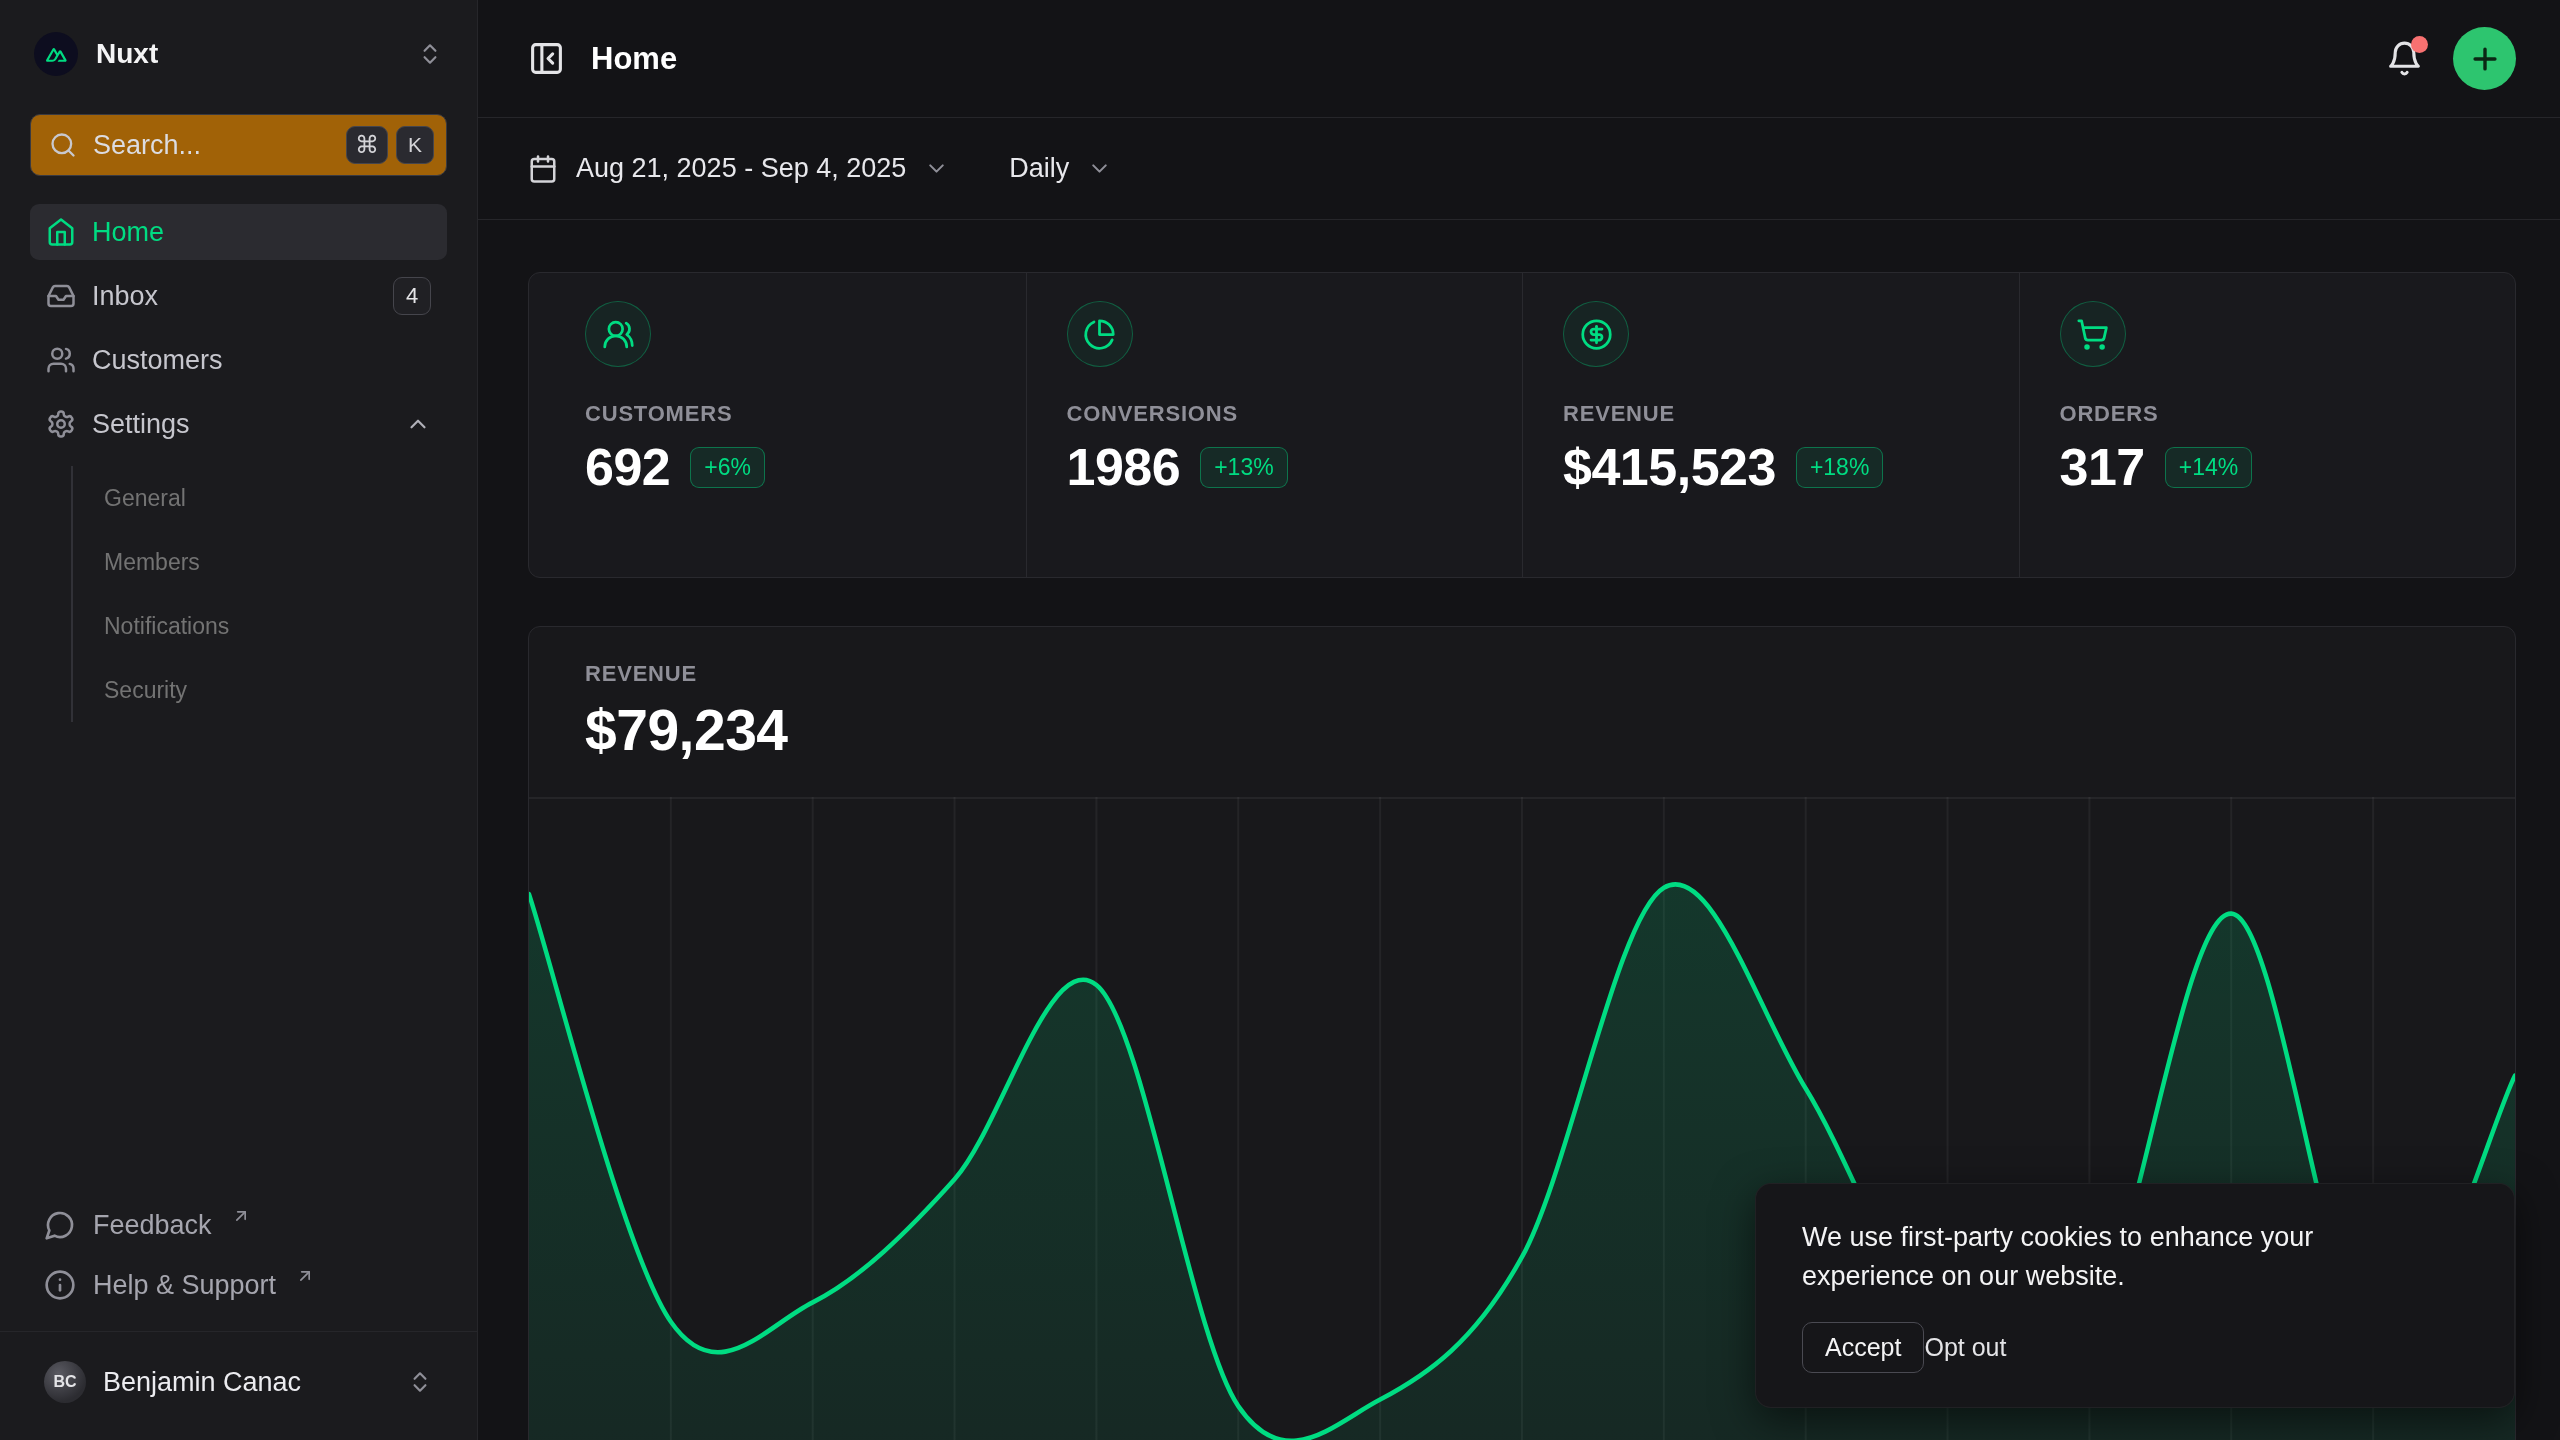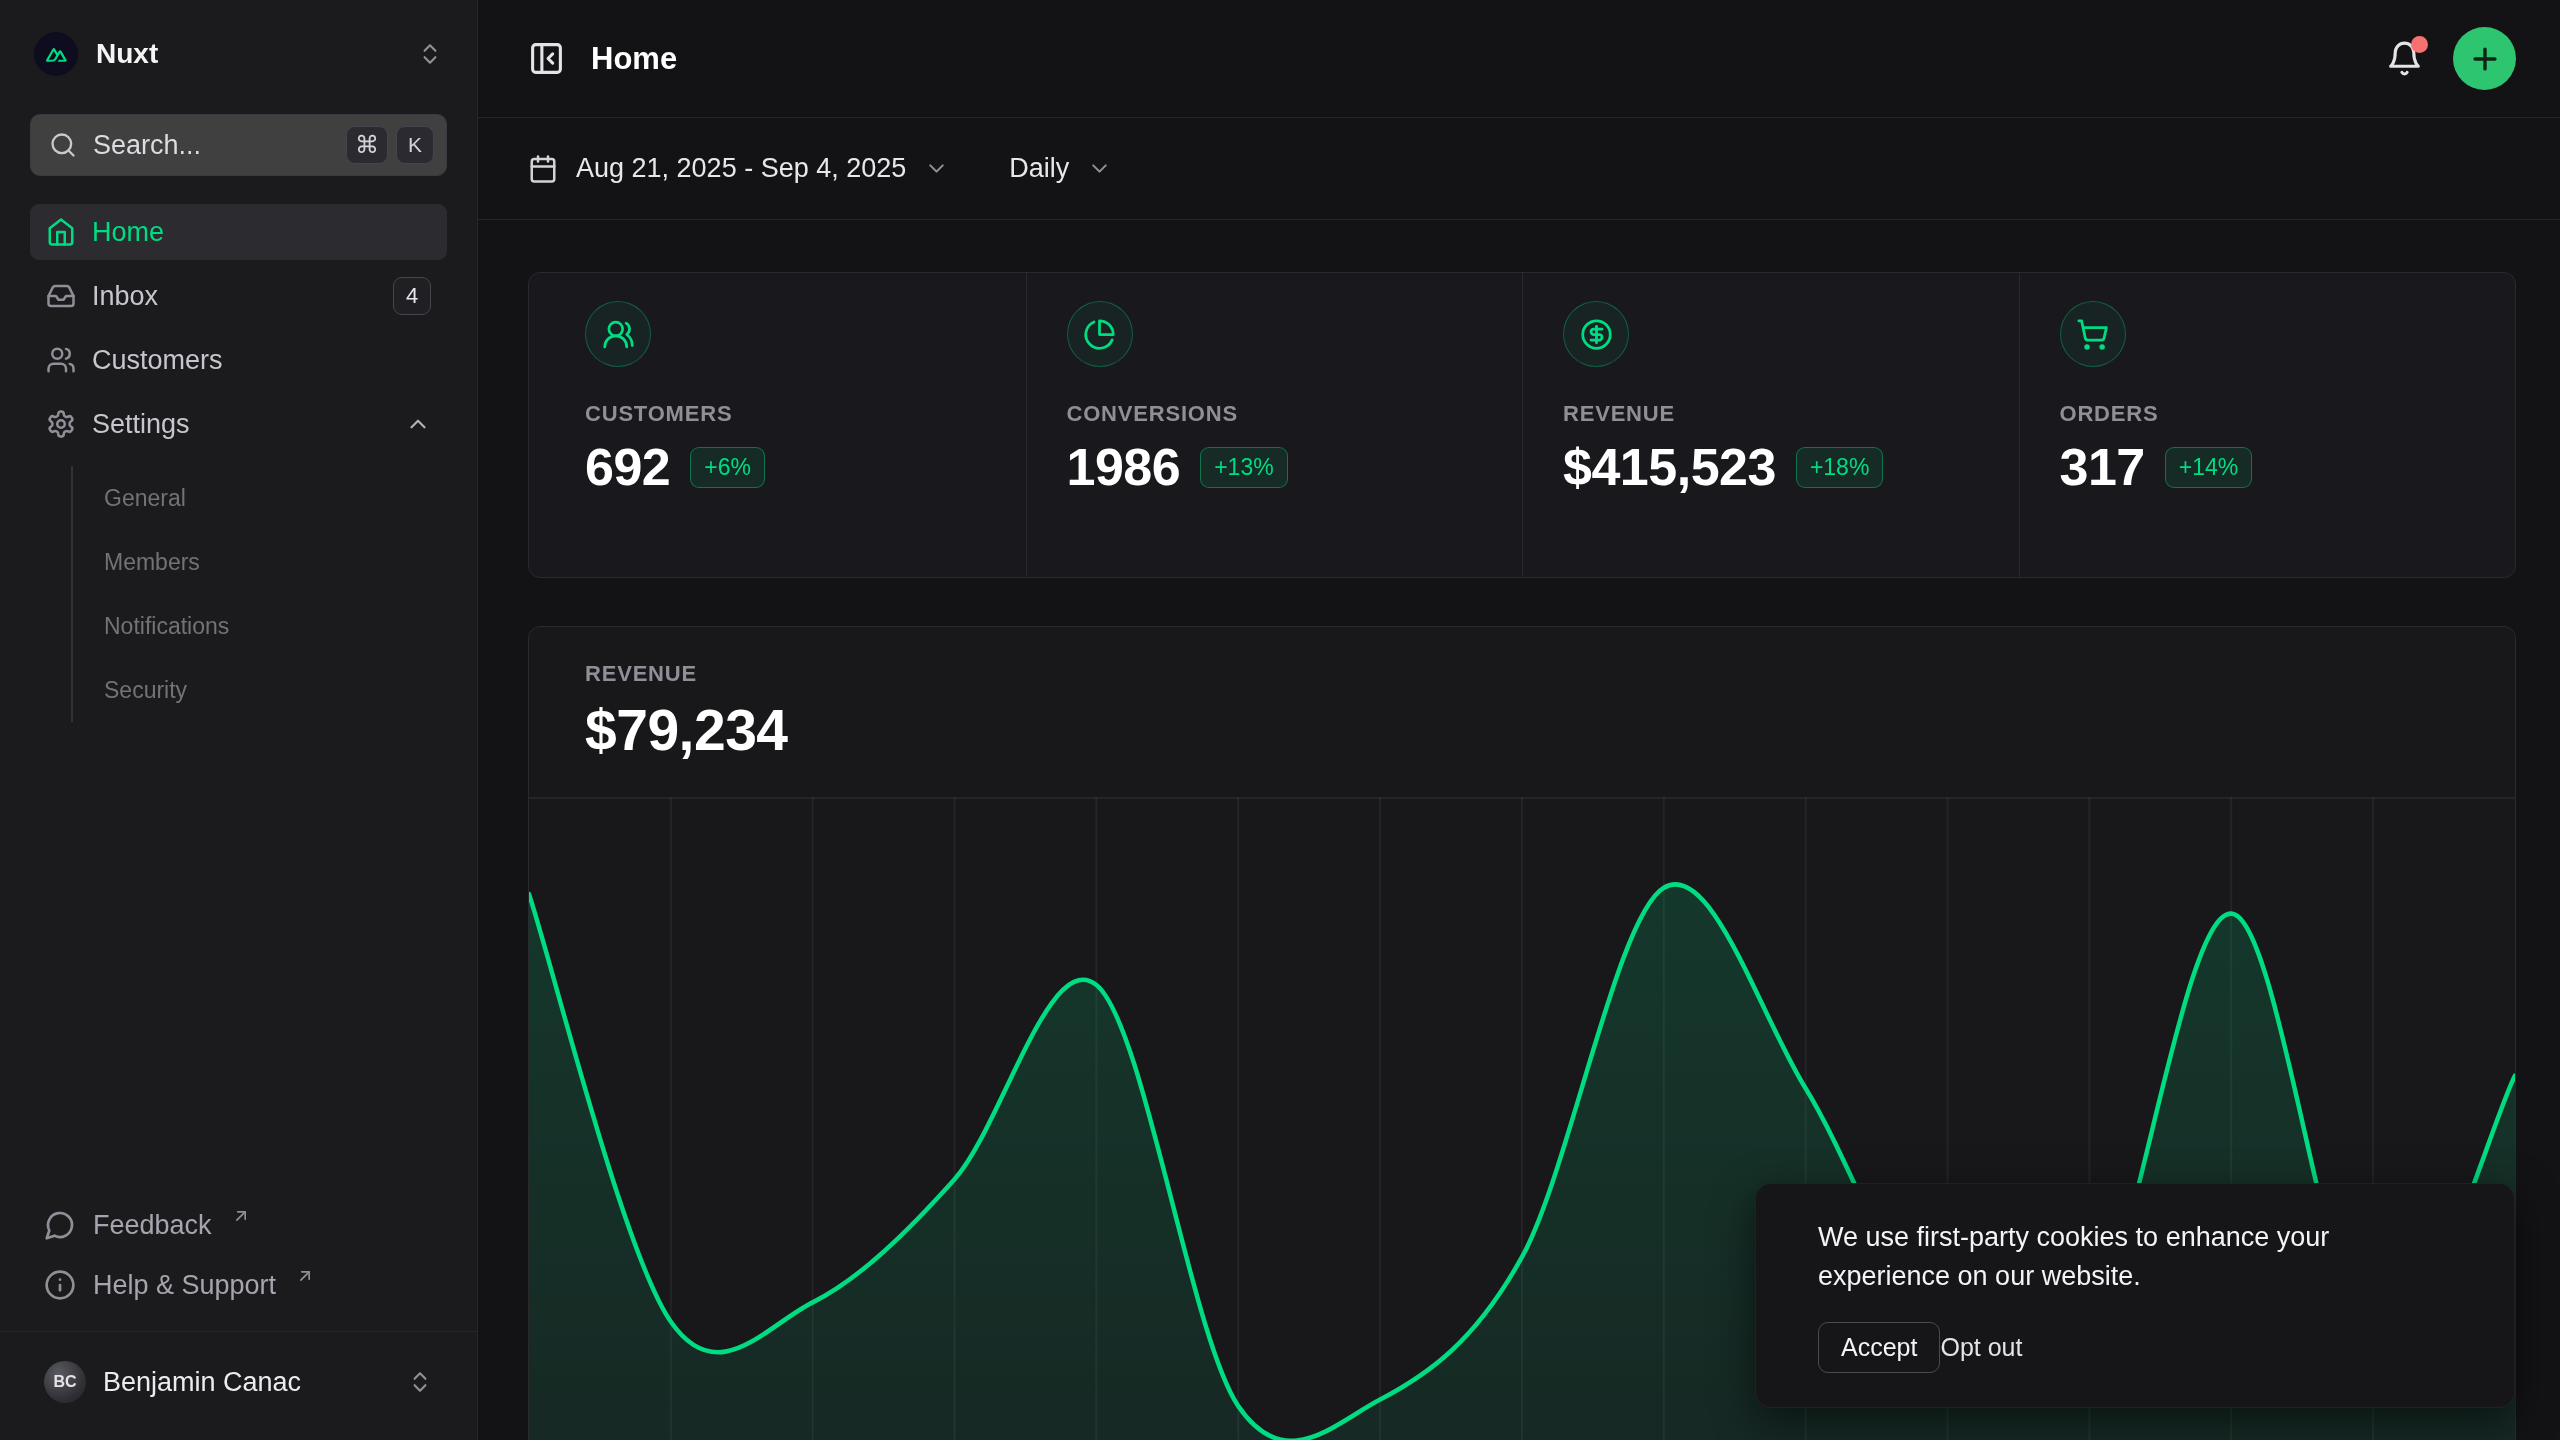--- a/index.html
+++ b/index.html
@@ -11,21 +11,21 @@
   }
   svg.ic { display:block; fill:none; stroke:currentColor; stroke-width:2; stroke-linecap:round; stroke-linejoin:round; }
 
   
   .sidebar { width:478px; flex:none; background:#1b1b1e; border-right:1px solid #26262a;
              display:flex; flex-direction:column; padding:24px 30px 26px; }
   .brand-row { display:flex; align-items:center; gap:18px; height:60px; padding:0 4px; }
   .logo-circle { width:44px; height:44px; border-radius:50%; background:#0d0d1f; display:grid; place-items:center; }
   .brand-name { font-size:28px; font-weight:600; color:#f4f4f5; }
   .caret-btn { margin-left:auto; color:#8f8f98; cursor:pointer; }
-  .search-box { margin-top:30px; height:62px; border-radius:10px; background:#404040; border:1px solid #3a3a41;
+  .search-box { margin-top:30px; height:62px; border-radius:10px; background:#a16207; border:1px solid #3a3a41;
                 display:flex; align-items:center; gap:16px; padding:0 12px 0 18px; cursor:text; }
   .search-box .ph { font-size:27px; color:#dcdce1; }
   .kbds { margin-left:auto; display:flex; gap:8px; }
   .kbd { min-width:38px; height:38px; padding:0 8px; background:#2a2a30; border:1px solid #45454c; border-radius:9px;
          color:#d4d4d8; font-size:21px; display:grid; place-items:center; }
   .nav { margin-top:28px; display:flex; flex-direction:column; gap:8px; }
   .nav-item { height:56px; border-radius:9px; display:flex; align-items:center; gap:16px; padding:0 16px;
               color:#c6c6cd; font-size:27px; font-weight:500; cursor:pointer; }
   .nav-item .nico { color:#8f8f98; }
   .nav-item.active { background:#2b2b30; color:#00dc82; }
@@ -80,21 +80,21 @@
   .chart-card { margin-top:48px; flex:none; height:1010px; background:#18181b; border:1px solid #29292e;
                 border-radius:12px; display:flex; flex-direction:column; overflow:hidden; }
   .chart-head { padding:34px 0 0 56px; }
   .chart-label { font-size:22px; font-weight:600; letter-spacing:0.8px; color:#8f8f98; }
   .chart-value { margin-top:10px; font-size:57px; font-weight:700; color:#fff; letter-spacing:-0.5px; }
   .plot { margin-top:34px; flex:1; position:relative; }
   .plot svg { position:absolute; inset:0; width:100%; height:100%; }
 
   
   .cookie-toast { position:absolute; right:45px; bottom:32px; width:760px; background:#161619;
-                  border:1px solid rgba(255,255,255,0.05); border-radius:16px; padding:34px 62px 34px;
+                  border:1px solid rgba(255,255,255,0.05); border-radius:16px; padding:34px 46px 34px;
                   box-shadow:0 12px 40px rgba(0,0,0,0.55); z-index:5; }
   .cookie-msg { font-size:27px; line-height:1.45; font-weight:500; color:#f4f4f5; max-width:640px; }
   .cookie-actions { margin-top:26px; display:flex; align-items:center; }
   .accept-btn { background:transparent; border:1px solid #4a4a52; border-radius:10px; padding:10px 22px;
                 color:#f4f4f5; font-family:inherit; font-size:25px; font-weight:500; cursor:pointer; }
   .optout-btn { background:none; border:none; color:#e4e4e7; font-family:inherit; font-size:25px; font-weight:500; cursor:pointer; }
 </style>
 </head>
 <body>
 

